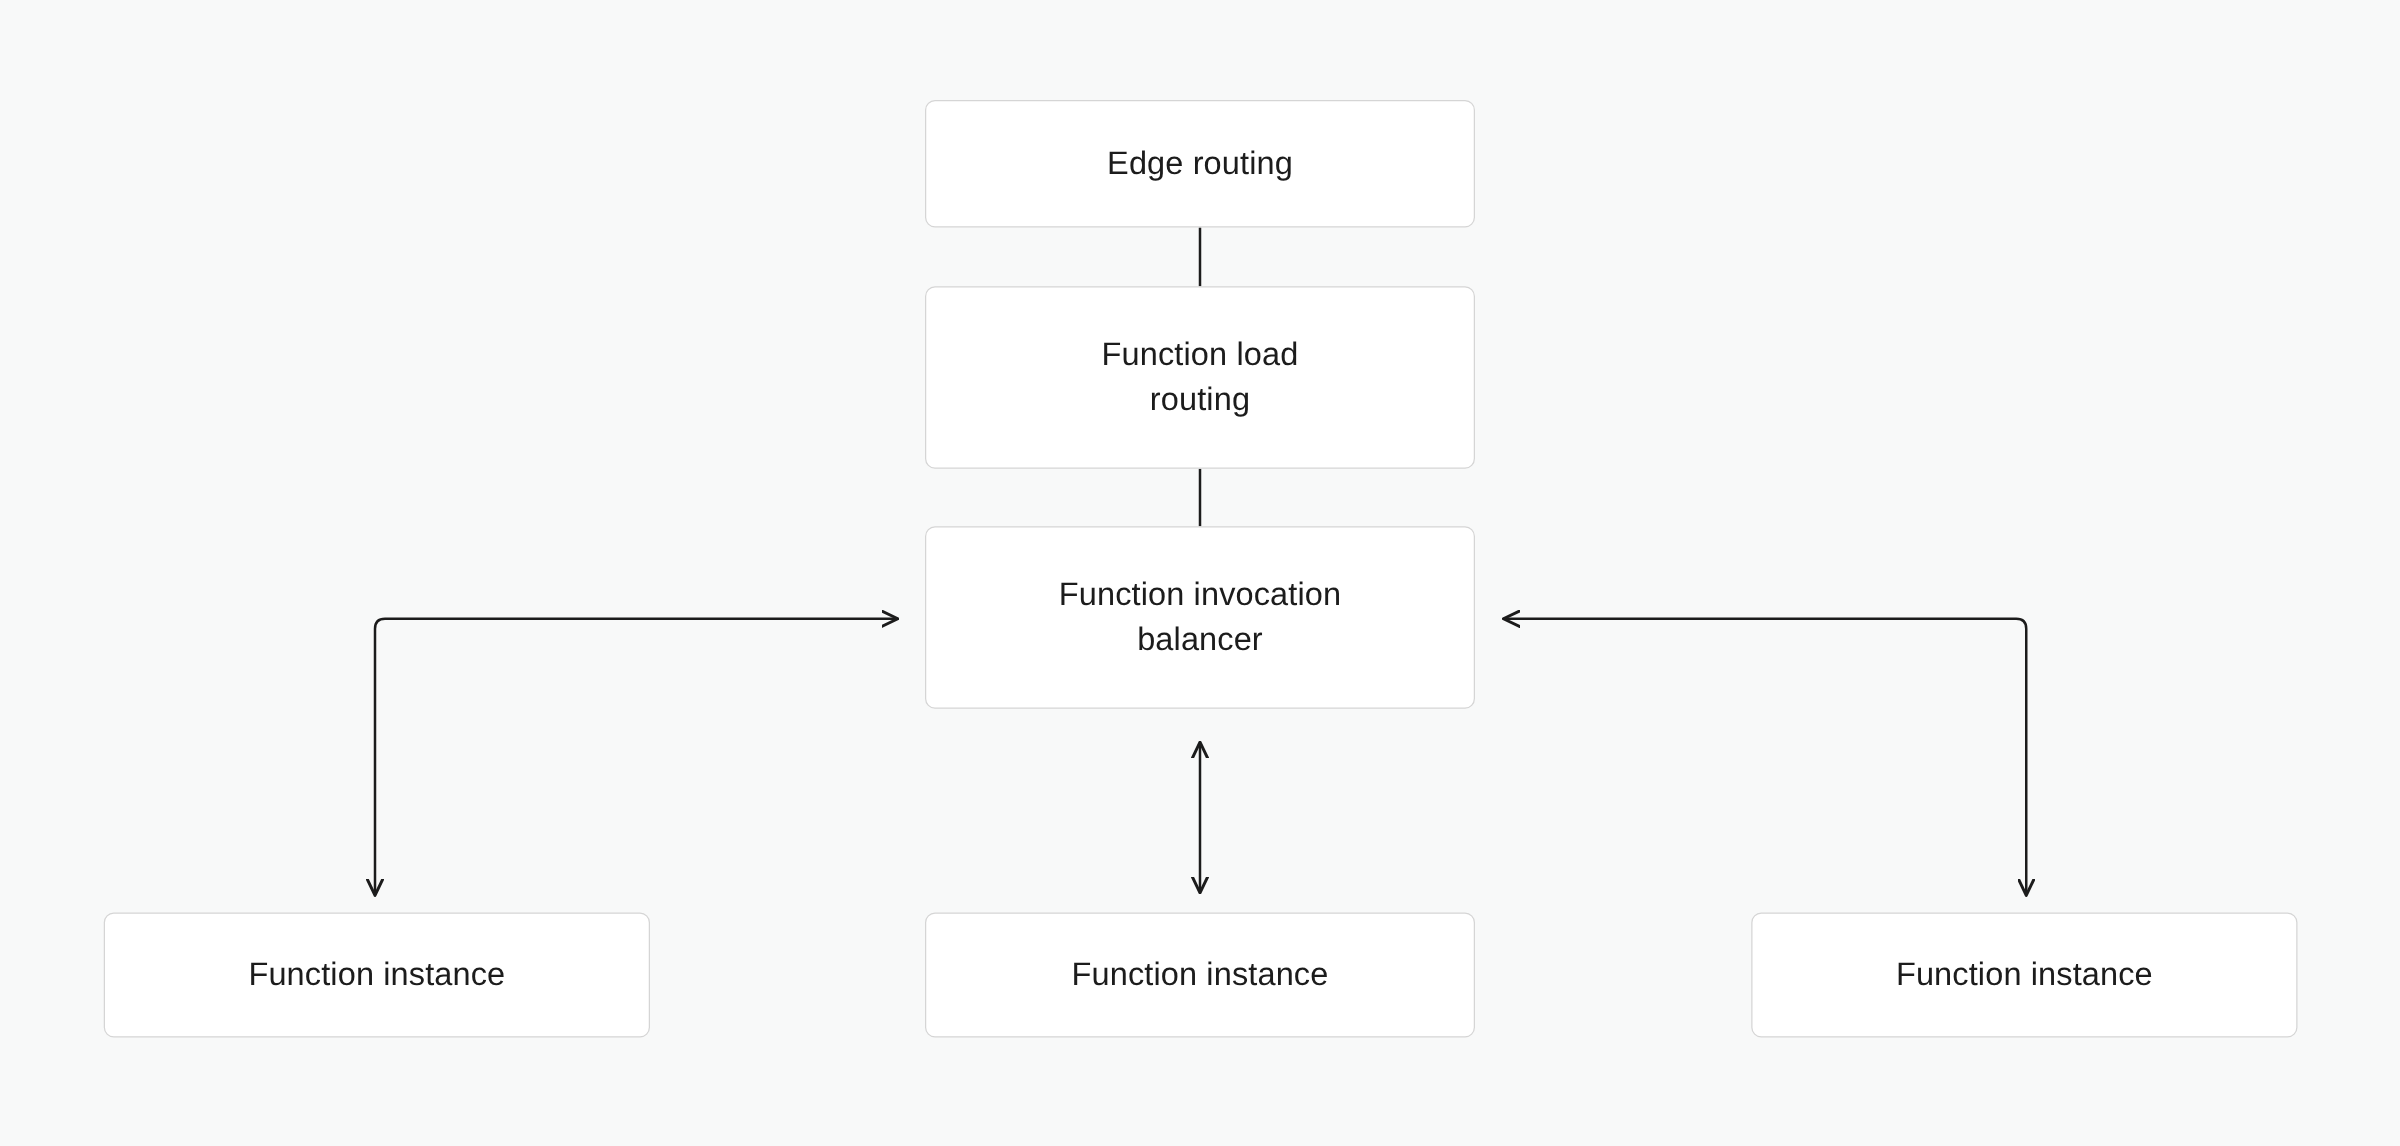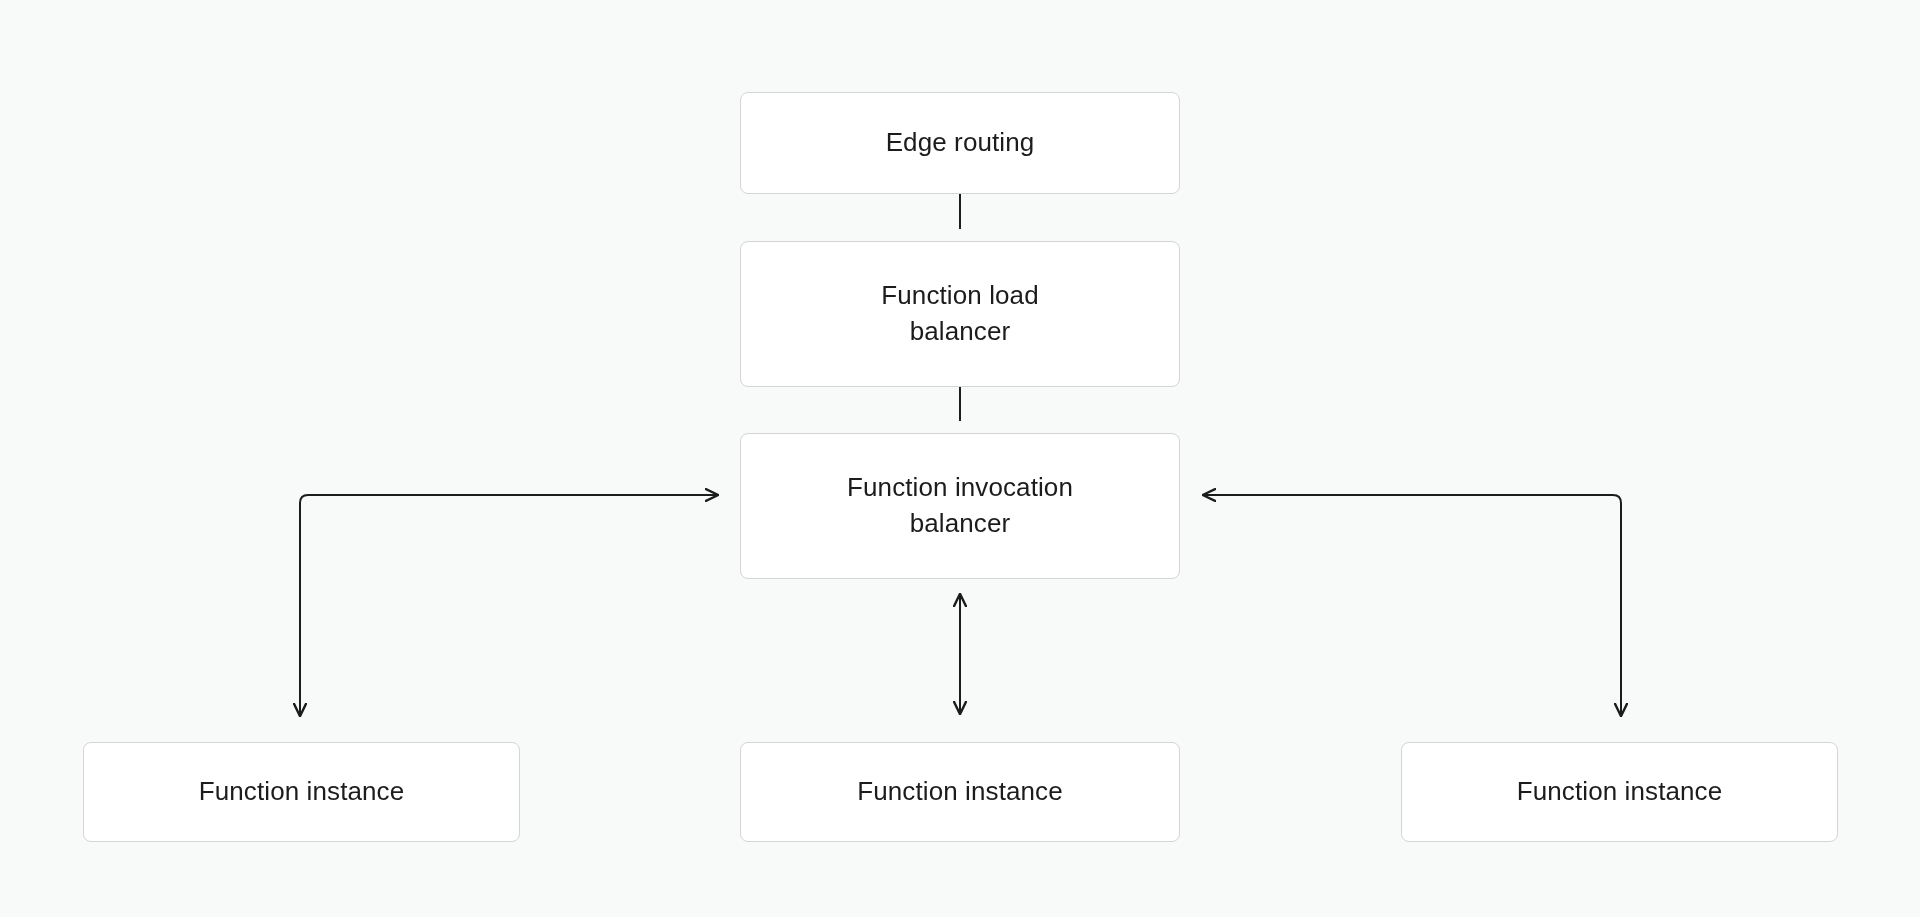--- a/index.html
+++ b/index.html
@@ -30,21 +30,20 @@
   .node {
     position: absolute;
     box-sizing: border-box;
     background: #ffffff;
     border: 1px solid #d5d5d5;
     border-radius: 8px;
     display: flex;
     align-items: center;
     justify-content: center;
     text-align: center;
-    margin-top: 12px;
   }
   .node-label {
     font-size: 26px;
     line-height: 1.38;
     color: #1c1c1c;
     letter-spacing: 0.1px;
     font-weight: 400;
     padding: 0 14px;
     white-space: pre-line;
   }
@@ -84,21 +83,21 @@
 
     <path d="M 960 594 L 960 714" fill="none" stroke="#1c1c1c" stroke-width="2" marker-start="url(#arrow-start)" marker-end="url(#arrow-end)"></path>
   </svg>
 
   <div class="node" id="node-edge-routing">
     <span class="node-label">Edge routing</span>
   </div>
 
   <div class="node" id="node-load-balancer">
     <span class="node-label">Function load
-balancer</span>
+routing</span>
   </div>
 
   <div class="node" id="node-invocation-service">
     <span class="node-label">Function invocation
 balancer</span>
   </div>
 
   <div class="node" id="node-instance-left">
     <span class="node-label">Function instance</span>
   </div>

